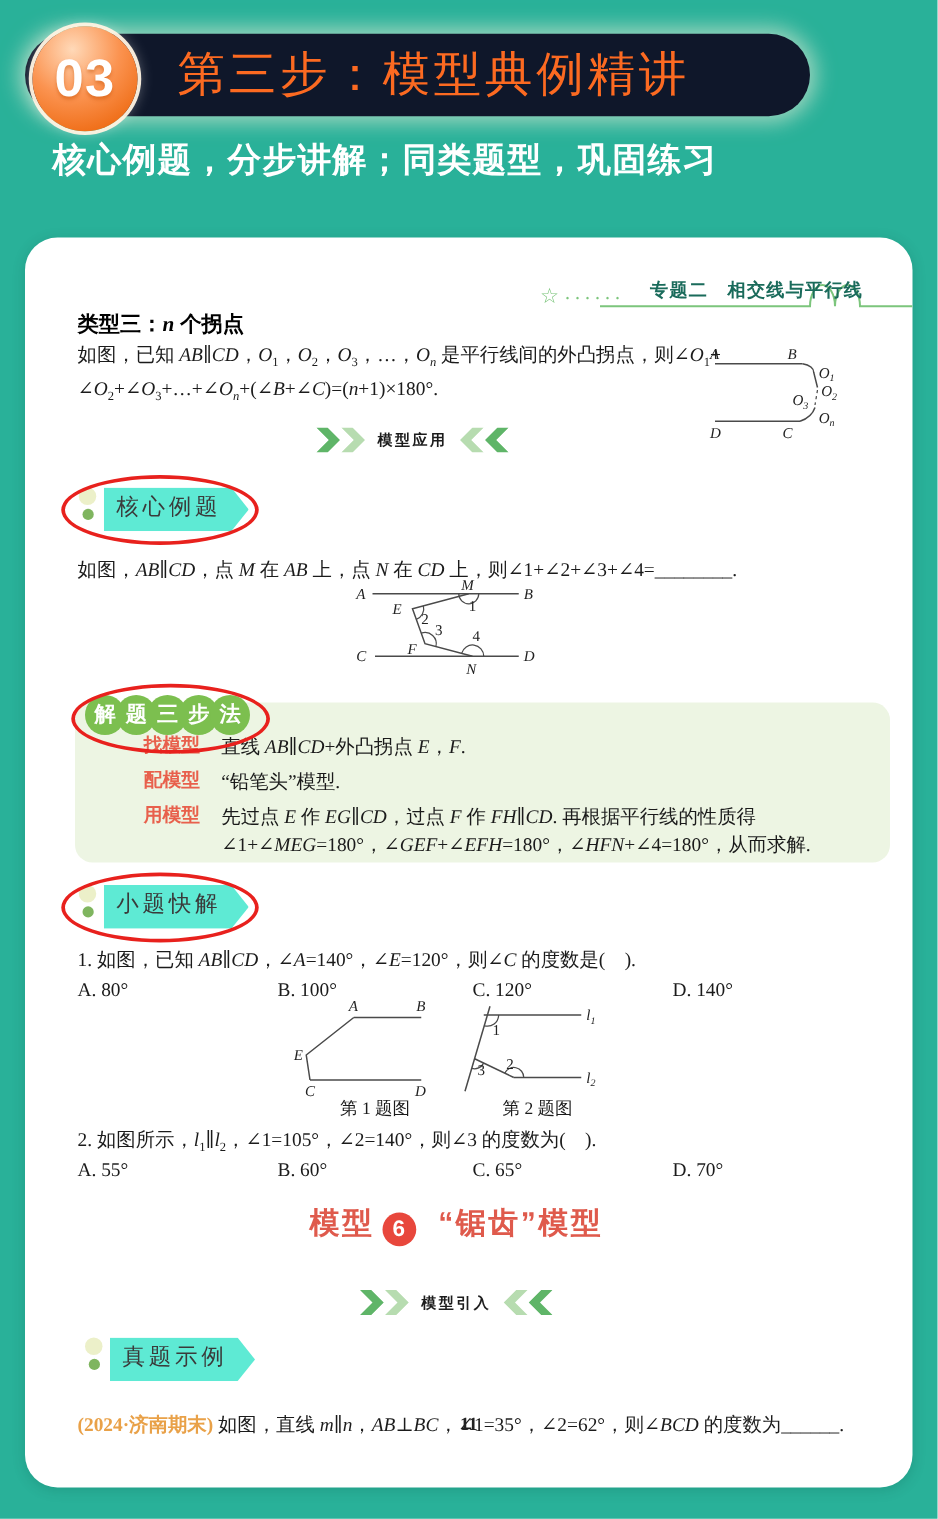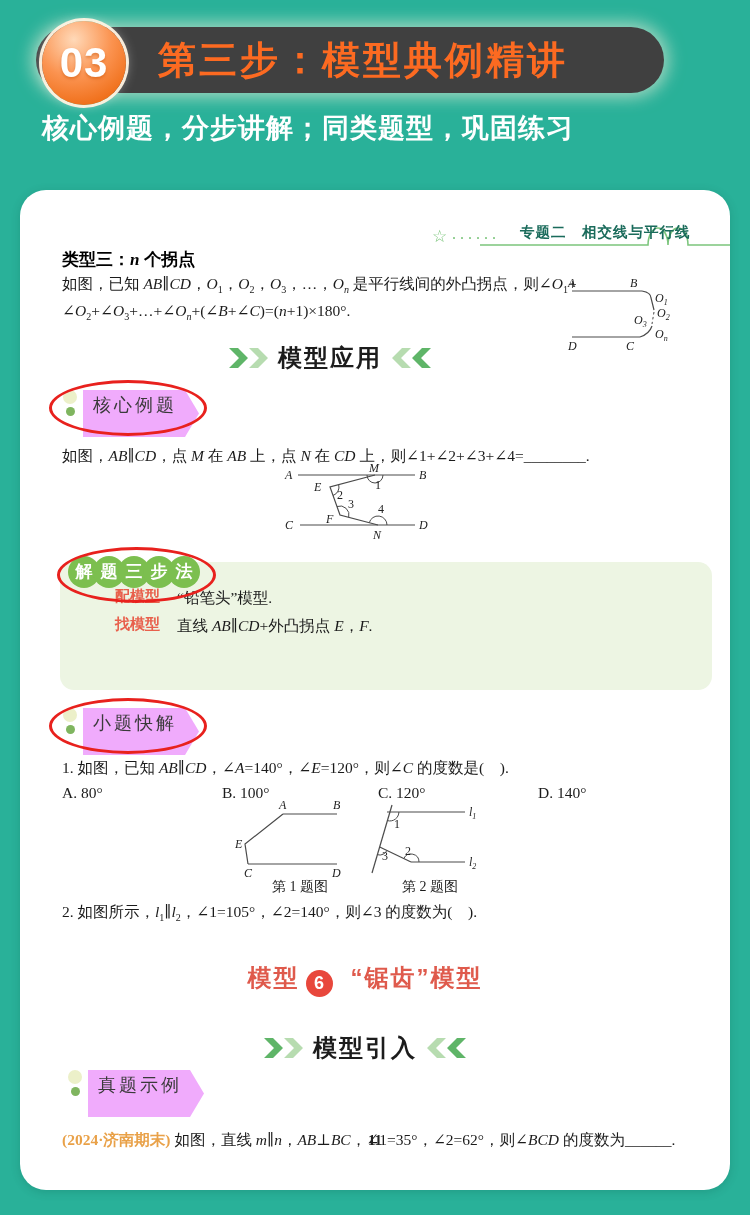--- a/index.html
+++ b/index.html
@@ -7,39 +7,39 @@
     width:750px;height:1215px;position:relative;overflow:hidden;
     background:#29b199;
     font-family:"Liberation Serif","DejaVu Serif",serif;
     color:#222;
   }
   i{font-family:"Liberation Serif","DejaVu Serif",serif;font-style:italic;}
   sub{font-size:0.65em;}
 
   
   .banner{
-    position:absolute;left:36px;top:27px;width:628px;height:66px;
-    background:#404040;border-radius:40px;
+    position:absolute;left:20px;top:27px;width:628px;height:66px;
+    background:#0f172a;border-radius:40px;
     box-shadow:0 0 16px 5px rgba(250,243,220,.55);
   }
   .badge03{
     position:absolute;left:6px;top:-6px;width:84px;height:84px;border-radius:50%;
     background:radial-gradient(circle at 38% 22%, #ffd9b8 0%, #fb9350 45%, #ee6a12 85%);
     box-shadow:0 0 0 3px rgba(255,243,225,.95), 0 0 12px rgba(255,255,255,.5);
     display:flex;align-items:center;justify-content:center;
   }
   .badge03 span{
     font-family:"Liberation Sans","DejaVu Sans",sans-serif;
     font-size:42px;font-weight:bold;color:#fff;letter-spacing:1px;
     text-shadow:0 2px 3px rgba(200,80,0,.45);
   }
   .banner-title{
     position:absolute;left:122px;top:0;height:82px;line-height:66px;
     font-family:"Liberation Sans","DejaVu Sans",sans-serif;
-    font-size:38px;font-weight:bold;color:#fc6a21;letter-spacing:3px;white-space:nowrap;
+    font-size:38px;font-weight:normal;color:#fc6a21;letter-spacing:3px;white-space:nowrap;
   }
   .subtitle{
     position:absolute;left:42px;top:110px;
     font-family:"Liberation Sans","DejaVu Sans",sans-serif;
     font-size:27px;font-weight:bold;color:#ffffff;letter-spacing:1px;white-space:nowrap;
   }
 
   
   .card{
     position:absolute;left:20px;top:190px;width:710px;height:1000px;
@@ -64,30 +64,30 @@
     font-family:"Liberation Sans","DejaVu Sans",sans-serif;
     font-size:17px;font-weight:bold;color:#000000;
   }
   .para-line{position:absolute;left:42px;font-size:15.5px;white-space:nowrap;color:#1b1b1b;}
 
   
   .sec-wrap{position:absolute;text-align:center;}
   .sec-head{display:inline-flex;align-items:center;gap:9px;}
   .sec-head .t{
     font-family:"Liberation Sans","DejaVu Sans",sans-serif;
-    font-size:24px;font-weight:bold;color:#1c1c1c;letter-spacing:2px;
+    font-size:12px;font-weight:bold;color:#1c1c1c;letter-spacing:2px;
   }
 
   
   .tagbadge{position:absolute;height:36px;}
   .dot-big{position:absolute;left:8px;top:2px;width:14px;height:14px;border-radius:50%;background:#ecf0c9;}
   .dot-small{position:absolute;left:11px;top:19px;width:9px;height:9px;border-radius:50%;background:#7fb55f;}
   .tag{
-    position:absolute;left:28px;top:2px;height:47px;line-height:31px;
-    background:#f0abfc;color:#3a3a3a;
+    position:absolute;left:28px;top:2px;height:35px;line-height:31px;
+    background:#5eead4;color:#3a3a3a;
     font-size:18px;letter-spacing:3px;padding:0 22px 0 10px;
     clip-path:polygon(0 0, calc(100% - 14px) 0, 100% 50%, calc(100% - 14px) 100%, 0 100%);
     white-space:nowrap;
   }
   .ring{
     position:absolute;border:3.5px solid #e8211d;border-radius:50%;
     pointer-events:none;z-index:5;
   }
 
   
@@ -229,26 +229,30 @@
     <text x="51" y="61">F</text>
     <text class="up" x="103" y="51">4</text>
     <text x="98" y="77">N</text>
     <text x="10" y="67">C</text>
     <text x="144" y="67">D</text>
   </svg>
 
   <div class="steps-box">
     <div class="steps-rows">
       <div class="steps-row">
+        <span class="lbl">找模型</span>
+        <span class="txt">直线 <i>AB</i>∥<i>CD</i>+外凸拐点 <i>E</i>，<i>F</i>.</span>
+      </div>
+      <div class="steps-row">
         <span class="lbl">配模型</span>
         <span class="txt">“铅笔头”模型.</span>
       </div>
       <div class="steps-row">
-        <span class="lbl">找模型</span>
-        <span class="txt">直线 <i>AB</i>∥<i>CD</i>+外凸拐点 <i>E</i>，<i>F</i>.</span>
+        <span class="lbl">用模型</span>
+        <span class="txt">先过点 <i>E</i> 作 <i>EG</i>∥<i>CD</i>，过点 <i>F</i> 作 <i>FH</i>∥<i>CD</i>. 再根据平行线的性质得∠1+∠<i>MEG</i>=180°，∠<i>GEF</i>+∠<i>EFH</i>=180°，∠<i>HFN</i>+∠4=180°，从而求解.</span>
       </div>
     </div>
   </div>
   <div class="steps-badge">
     <div class="ring" style="left:-11px;top:-9px;width:153px;height:50px;"></div>
 
   <span class="c">解</span>
       <span class="c">题</span>
       <span class="c">三</span>
       <span class="c">步</span>
@@ -293,20 +297,26 @@
     <text class="up" x="17" y="62">3</text>
     <text class="up" x="40" y="57">2</text>
     <text x="104" y="18"><tspan>l</tspan><tspan dy="3" font-size="8">1</tspan></text>
     <text x="104" y="68"><tspan>l</tspan><tspan dy="3" font-size="8">2</tspan></text>
   </svg>
 
   <div class="caption" style="left:215px;top:688px;width:130px;">第 1 题图</div>
   <div class="caption" style="left:345px;top:688px;width:130px;">第 2 题图</div>
 
   <div class="prob" style="top:712px;">2. 如图所示，<i>l</i><sub>1</sub>∥<i>l</i><sub>2</sub>，∠1=105°，∠2=140°，则∠3 的度数为(&nbsp;&nbsp;&nbsp;&nbsp;).</div>
+  <div class="choices" style="top:738px;">
+    <span>A. 55°</span>
+    <span>B. 60°</span>
+    <span>C. 65°</span>
+    <span>D. 70°</span>
+  </div>
 
   <div class="model6">
     <span>模型</span><span class="numcirc">6</span><span class="name">“锯齿”模型</span>
   </div>
 
   <div class="sec-wrap" style="left:0;top:842px;width:690px;">
     <div class="sec-head">
       <svg width="40" height="20">
         <polygon points="0,0 9,0 19,10 9,20 0,20 10,10" fill="#5fb568"></polygon>
         <polygon points="20,0 29,0 39,10 29,20 20,20 30,10" fill="#b7dcb0"></polygon>

